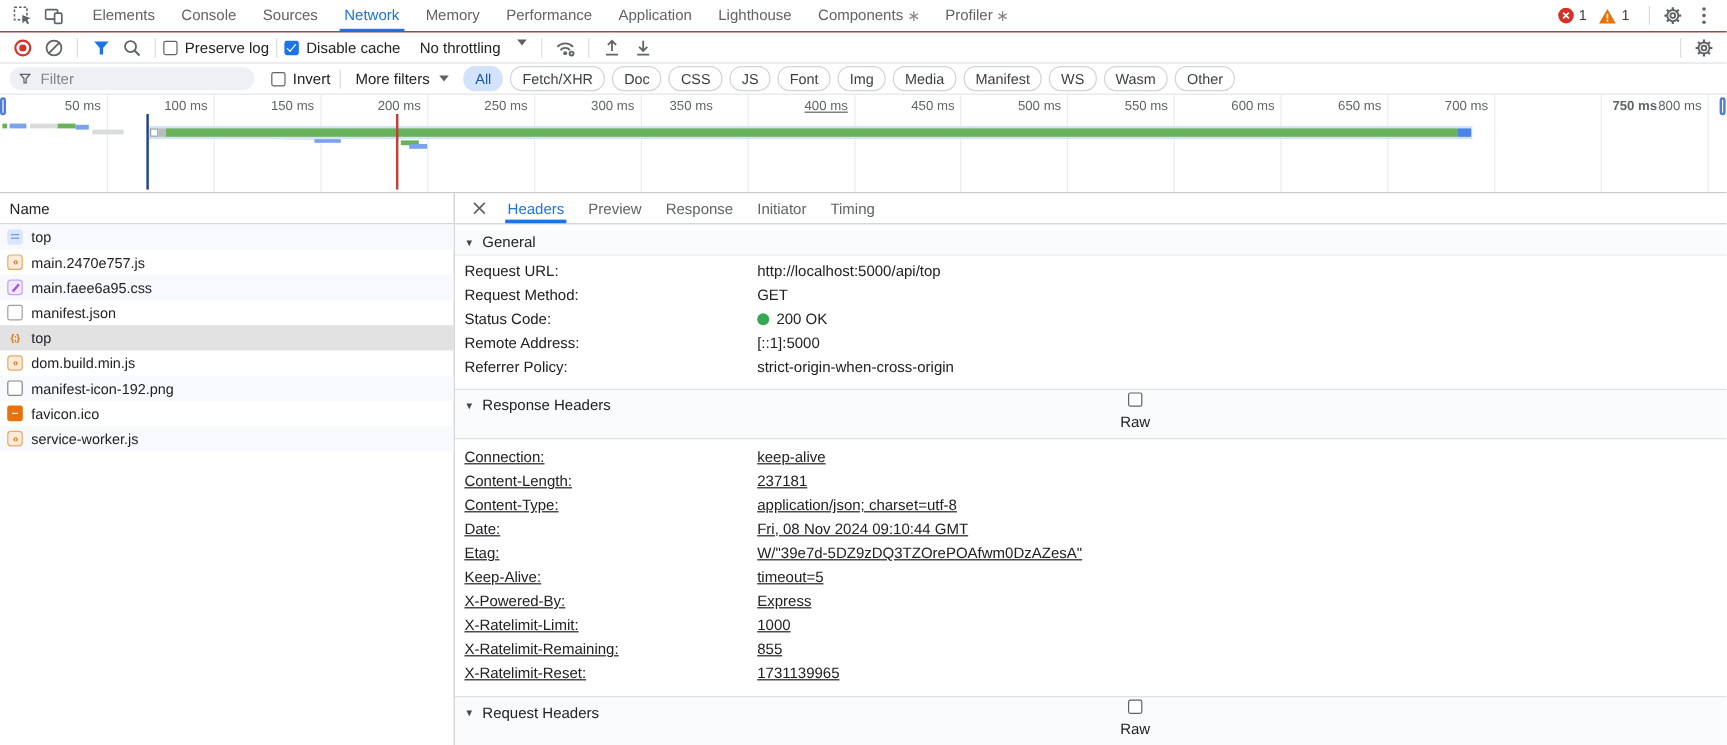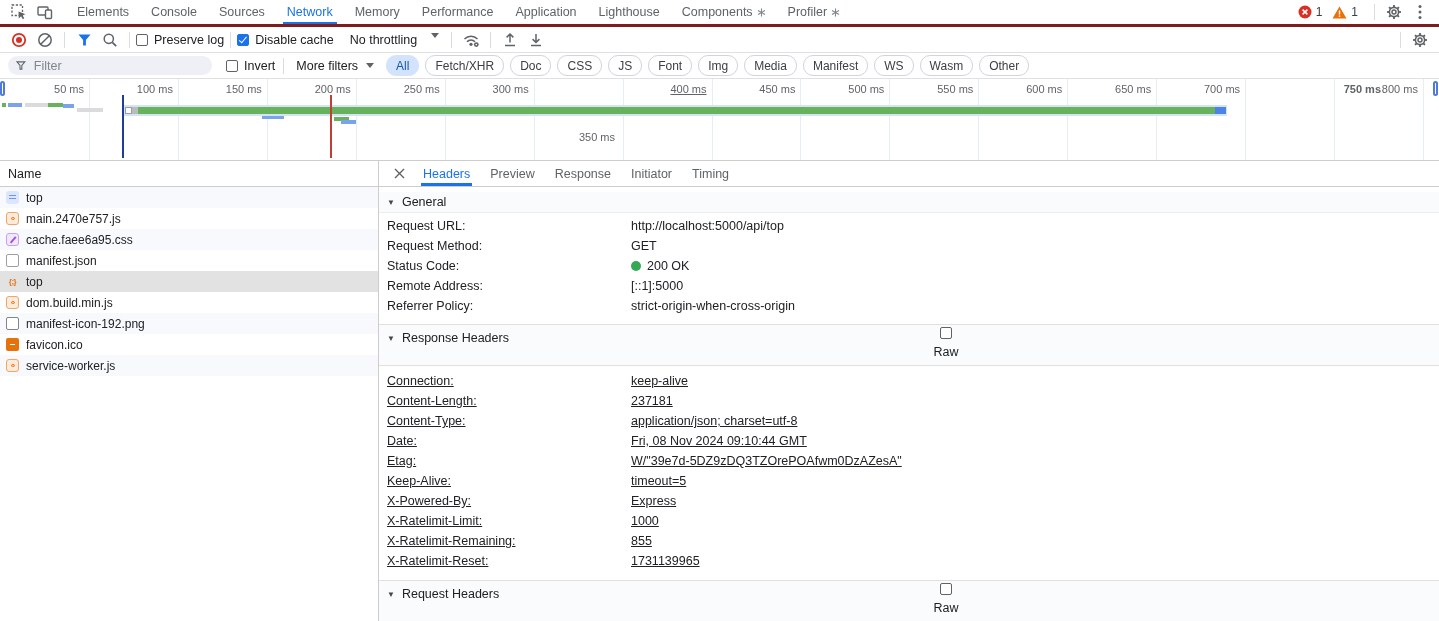--- a/index.html
+++ b/index.html
@@ -2,21 +2,21 @@
 <html><head>
 <meta charset="utf-8">
 <style>
   html,body{margin:0;padding:0;background:#fff;}
   .app{position:relative;width:1439px;height:621px;overflow:hidden;background:#fff;
        font-family:"Liberation Sans","DejaVu Sans",sans-serif;color:#202124;font-size:12.5px;
        -webkit-font-smoothing:antialiased;}
   .row{display:flex;align-items:center;box-sizing:border-box;}
 
   
-  .tabbar{height:27px;border-bottom:3px solid #7f1d1d;padding-left:6px;}
+  .tabbar{height:27px;border-bottom:1px solid #7f1d1d;padding-left:6px;}
   .icon-btn{width:26px;height:26px;display:flex;align-items:center;justify-content:center;flex:0 0 auto;}
   .main-tab{display:flex;align-items:center;height:100%;padding:0 11px;color:#5f6368;position:relative;cursor:default;white-space:nowrap;}
   .main-tab.active{color:#1a73e8;}
   .main-tab.active::after{content:"";position:absolute;left:7px;right:7px;bottom:0;height:2px;background:#1a73e8;}
   .main-tab .ext{margin-left:4px;display:flex;align-items:center;}
   .tab-right{margin-left:auto;display:flex;align-items:center;padding-right:6px;}
   .badge{display:flex;align-items:center;margin-right:10px;}
   .badge .cnt{margin-left:4px;color:#3c4043;font-size:12px;}
   .vdiv{width:1px;height:16px;background:#dadce0;margin:0 6px;flex:0 0 auto;}
 
@@ -378,21 +378,21 @@
         <div class="gridline" style="left: 1422.95px;"></div>
       </div>
     <div>
 
     <div class="tick" style="left: -1px;"><span>50 ms</span></div>
         <div class="tick" style="left: 87.93px;"><span>100 ms</span></div>
         <div class="tick" style="left: 176.86px;"><span>150 ms</span></div>
         <div class="tick" style="left: 265.79px;"><span>200 ms</span></div>
         <div class="tick" style="left: 354.72px;"><span>250 ms</span></div>
         <div class="tick" style="left: 443.65px;"><span>300 ms</span></div>
-        <div class="tick" style="left: 530px; margin-top: 48px;"><span>350 ms</span></div>
+        <div class="tick" style="left: 509px;"><span>350 ms</span></div>
         <div class="tick" style="left: 621.51px; text-decoration: underline;"><span>400 ms</span></div>
         <div class="tick" style="left: 710.44px;"><span>450 ms</span></div>
         <div class="tick" style="left: 799.37px;"><span>500 ms</span></div>
         <div class="tick" style="left: 888.3px;"><span>550 ms</span></div>
         <div class="tick" style="left: 977.23px;"><span>600 ms</span></div>
         <div class="tick" style="left: 1066.16px;"><span>650 ms</span></div>
         <div class="tick" style="left: 1155.09px;"><span>700 ms</span></div>
         <div class="tick" style="left: 1296px; font-weight: bold;"><span>750 ms</span></div>
         <div class="tick" style="left: 1332.95px;"><span>800 ms</span></div>
       </div>
@@ -433,21 +433,21 @@
       <div class="req-row">
             <span class="ficon icon-document"></span>
             <span>top</span>
           </div>
           <div class="req-row">
             <span class="ficon icon-script"></span>
             <span>main.2470e757.js</span>
           </div>
           <div class="req-row">
             <span class="ficon icon-stylesheet"></span>
-            <span>cache.faee6a95.css</span>
+            <span>main.faee6a95.css</span>
           </div>
           <div class="req-row">
             <span class="ficon icon-manifest"></span>
             <span>manifest.json</span>
           </div>
           <div class="req-row selected">
             <span class="ficon icon-xhr"></span>
             <span>top</span>
           </div>
           <div class="req-row">

